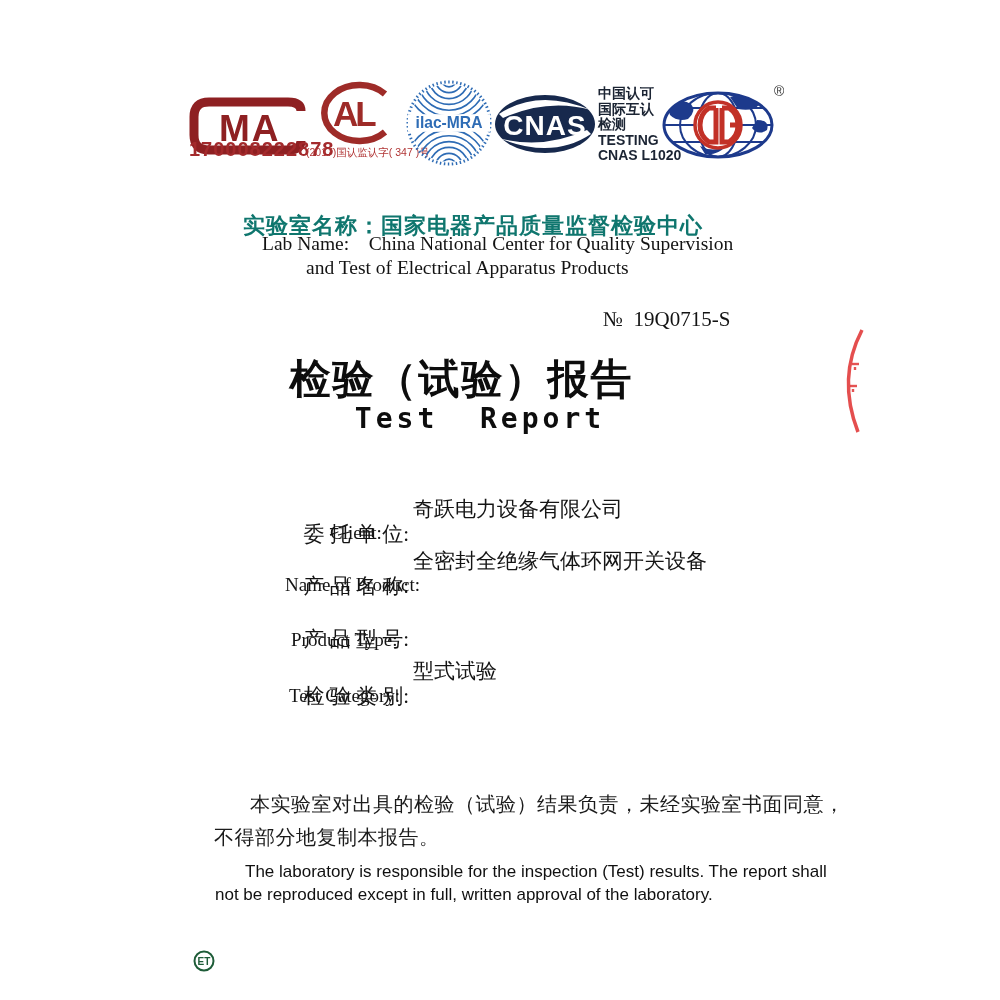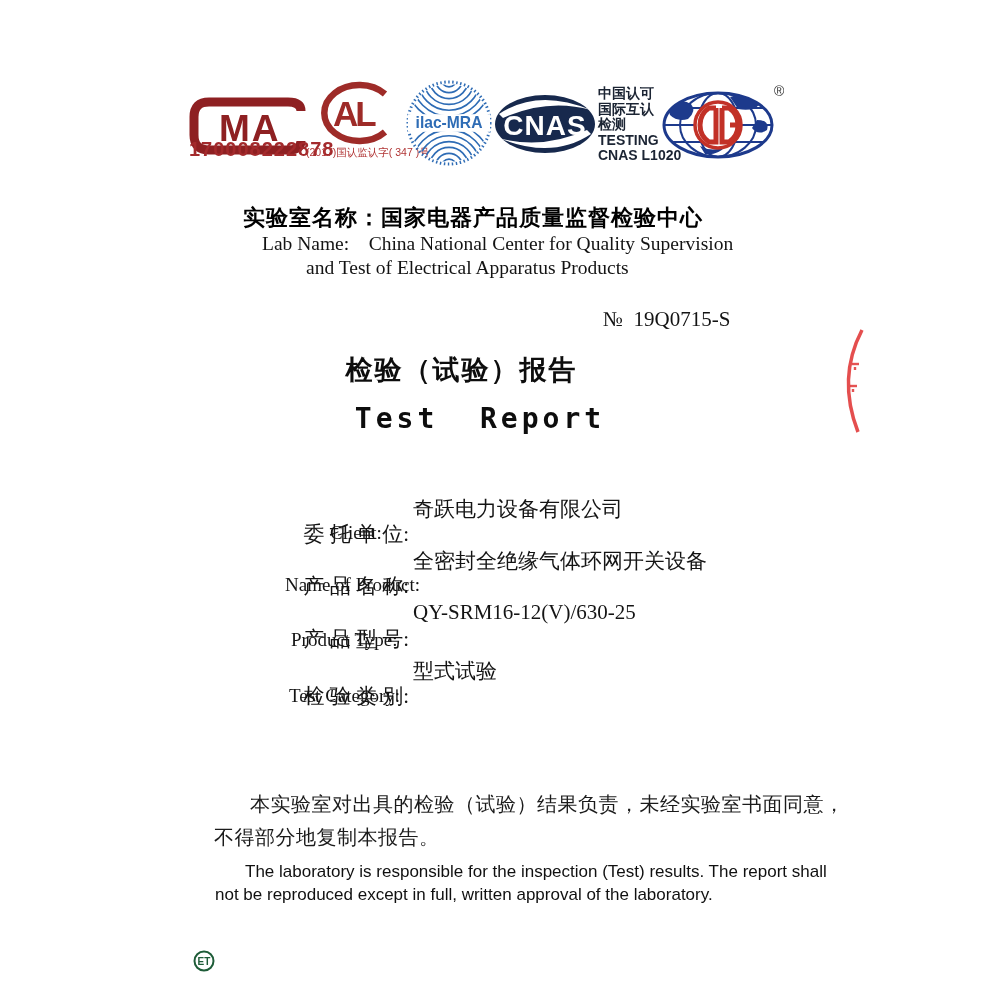--- a/index.html
+++ b/index.html
@@ -9,26 +9,26 @@
   }
   .abs{position:absolute;}
   .pre{white-space:pre;}
 
   
   .cma-num{font-family:"Liberation Sans",sans-serif;font-weight:bold;font-size:20px;color:#a32a2c;letter-spacing:1px;}
   .cal-cap{font-family:"Liberation Sans",sans-serif;font-size:10.5px;color:#b03434;letter-spacing:0px;}
   .cert-block{font-family:"Liberation Sans",sans-serif;font-weight:bold;color:#1b2433;font-size:14px;line-height:15.5px;}
 
   
-  .lab-cn{font-weight:bold;font-size:22px;color:#000000;letter-spacing:1px;font-family:"Liberation Serif",serif;}
+  .lab-cn{font-weight:bold;font-size:22px;color:#0f766e;letter-spacing:1px;font-family:"Liberation Serif",serif;margin-top:8px;}
   .lab-en{font-size:19.5px;color:#131313;}
 
   
   .report-no{font-size:21px;color:#131313;}
-  .title-cn{font-family:"Liberation Sans",sans-serif;font-weight:bold;font-size:27px;letter-spacing:2px;color:#0d0d0d;text-align:center;width:923px;}
+  .title-cn{font-family:"Liberation Sans",sans-serif;font-weight:bold;font-size:41px;letter-spacing:2px;color:#0d0d0d;text-align:center;width:923px;}
   .title-en{font-family:"DejaVu Sans Mono",monospace;font-weight:bold;font-size:28px;letter-spacing:4px;color:#0d0d0d;text-align:center;width:1000px;}
 
   
   .field-cn{font-size:21px;color:#141414;}
   .field-cn .val{position:absolute;left:120px;top:0;white-space:pre;}
   .field-en{font-size:19px;color:#141414;}
 
   
   .stmt-cn{font-size:20px;color:#1b1b1b;letter-spacing:0.5px;}
   .stmt-en{font-family:"Liberation Sans",sans-serif;font-size:17px;color:#101010;}
@@ -157,21 +157,20 @@
 <div class="abs field-en" style="left:330px;top:522px;">Client:</div>
 
 <div class="abs field-cn pre" style="left:293px;top:547px;">
   <span>产 品 名 称:</span>
   <span class="val">全密封全绝缘气体环网开关设备</span>
 </div>
 <div class="abs field-en" style="left:285px;top:574px;">Name of Product:</div>
 
 <div class="abs field-cn pre" style="left:293px;top:600px;">
   <span>产 品 型 号:</span>
-  <span class="val">QY-SRM16-12(V)/630-25</span>
 </div>
 <div class="abs field-en" style="left:291px;top:629px;">Product Type:</div>
 
 <div class="abs field-cn pre" style="left:293px;top:657px;">
   <span>检 验 类 别:</span>
   <span class="val">型式试验</span>
 </div>
 <div class="abs field-en" style="left:289px;top:685px;">Test Category:</div>
 
 <div class="abs stmt-cn" style="left:250px;top:791px;">本实验室对出具的检验（试验）结果负责，未经实验室书面同意，</div>

